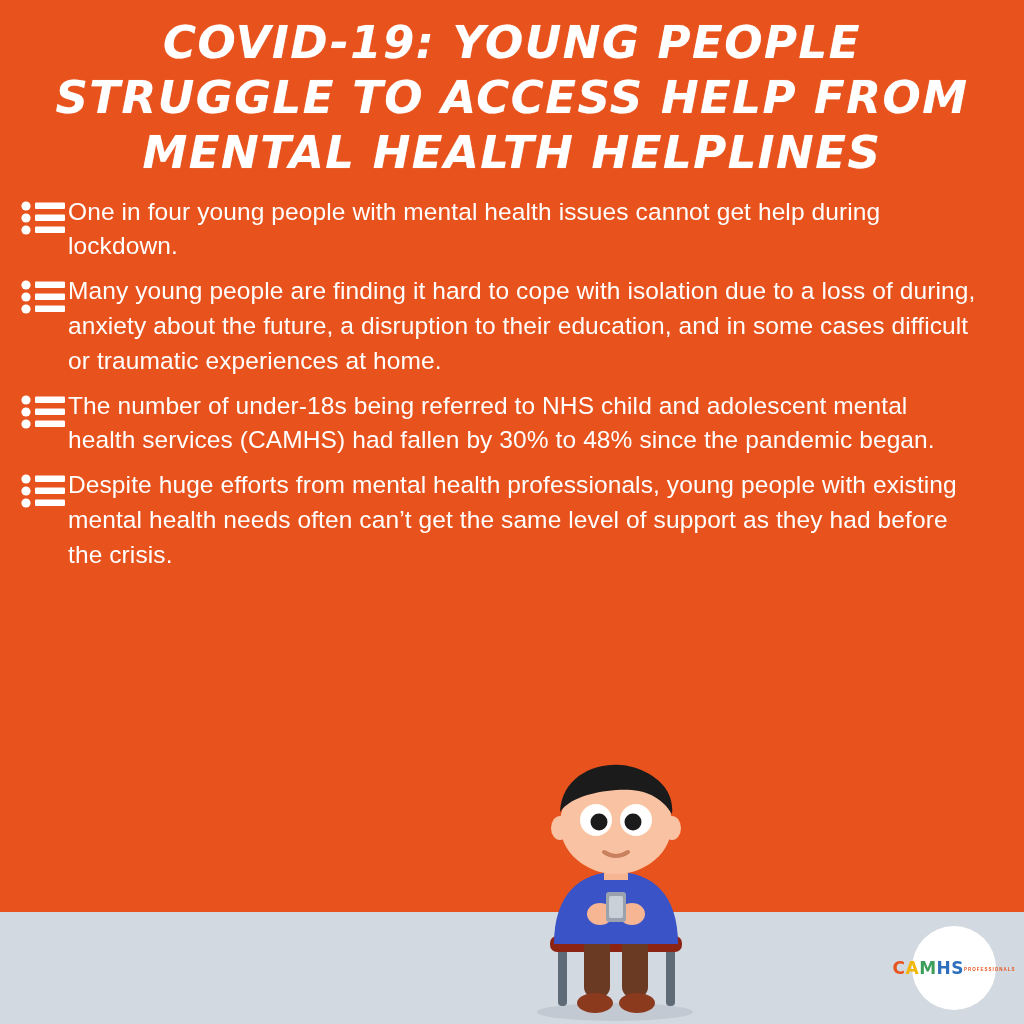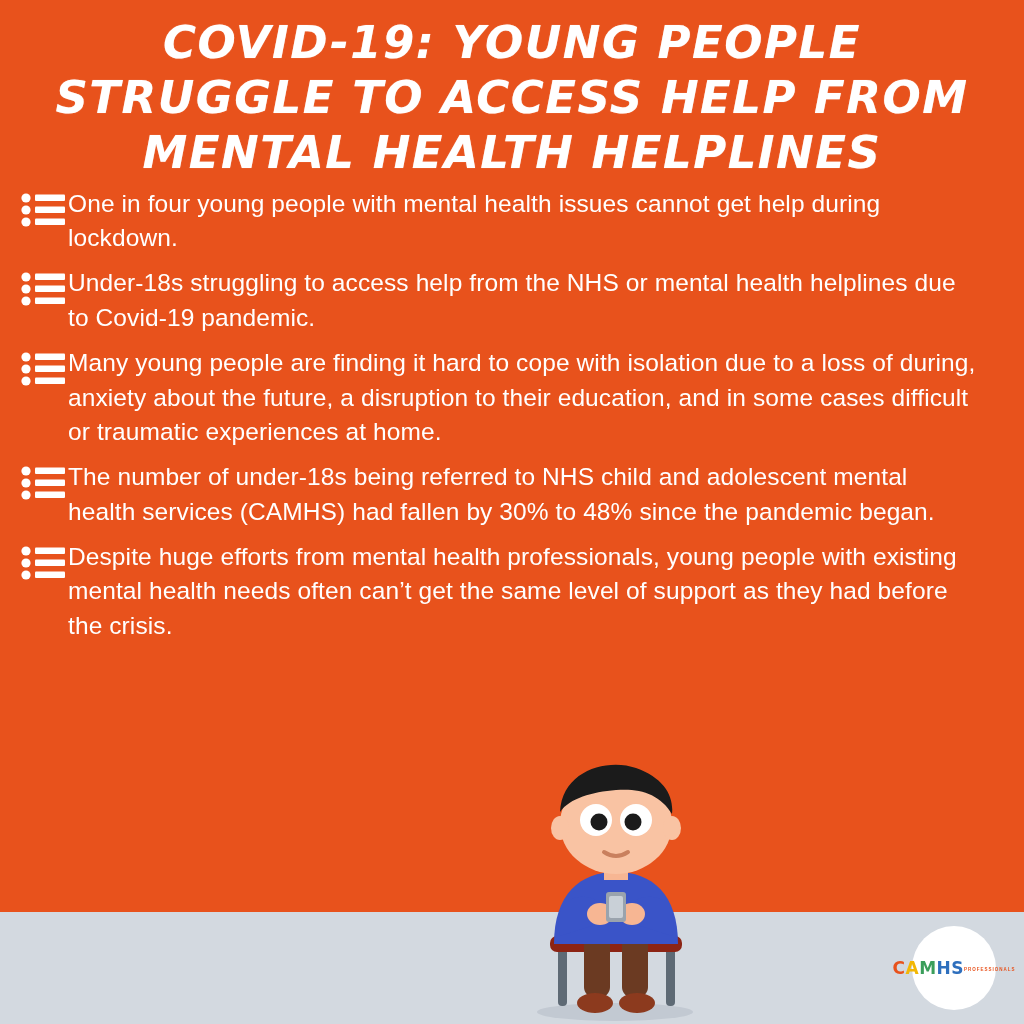--- a/index.html
+++ b/index.html
@@ -26,21 +26,21 @@
     line-height: 1.22;
     text-transform: uppercase;
     padding: 16px 40px 0 40px;
     margin: 0;
     text-shadow: 0 0 1px rgba(255,255,255,0.5);
     font-style: italic;
   }
 
   
   .bullets {
-    margin: 6px 0 0 0;
+    margin: 14px 0 0 0;
     padding: 0 46px 0 20px;
     list-style: none;
   }
   .bullet-row {
     display: flex;
     align-items: flex-start;
     margin-bottom: 10px;
   }
   .bullet-icon {
     flex: 0 0 auto;
@@ -124,33 +124,20 @@
         <circle cx="5" cy="17" r="4.6" fill="#fff"></circle>
         <circle cx="5" cy="29" r="4.6" fill="#fff"></circle>
         <rect x="14" y="1.6" width="30" height="6.4" rx="1" fill="#fff"></rect>
         <rect x="14" y="13.6" width="30" height="6.4" rx="1" fill="#fff"></rect>
         <rect x="14" y="25.6" width="30" height="6.4" rx="1" fill="#fff"></rect>
       </svg>
     </span>
     <span class="bullet-text">One in four young people with mental health issues cannot get help during lockdown.</span>
   </li>
 
-  <li class="bullet-row">
-    <span class="bullet-icon">
-      <svg width="46" height="34" viewBox="0 0 46 34">
-        <circle cx="5" cy="5" r="4.6" fill="#fff"></circle>
-        <circle cx="5" cy="17" r="4.6" fill="#fff"></circle>
-        <circle cx="5" cy="29" r="4.6" fill="#fff"></circle>
-        <rect x="14" y="1.6" width="30" height="6.4" rx="1" fill="#fff"></rect>
-        <rect x="14" y="13.6" width="30" height="6.4" rx="1" fill="#fff"></rect>
-        <rect x="14" y="25.6" width="30" height="6.4" rx="1" fill="#fff"></rect>
-      </svg>
-    </span>
-    <span class="bullet-text">Under-18s struggling to access help from the NHS or mental health helplines due to Covid-19 pandemic.</span>
-  </li>
 
   <li class="bullet-row">
     <span class="bullet-icon">
       <svg width="46" height="34" viewBox="0 0 46 34">
         <circle cx="5" cy="5" r="4.6" fill="#fff"></circle>
         <circle cx="5" cy="17" r="4.6" fill="#fff"></circle>
         <circle cx="5" cy="29" r="4.6" fill="#fff"></circle>
         <rect x="14" y="1.6" width="30" height="6.4" rx="1" fill="#fff"></rect>
         <rect x="14" y="13.6" width="30" height="6.4" rx="1" fill="#fff"></rect>
         <rect x="14" y="25.6" width="30" height="6.4" rx="1" fill="#fff"></rect>

